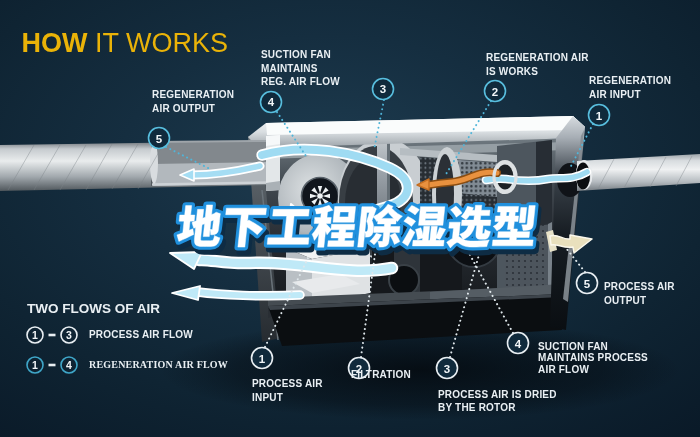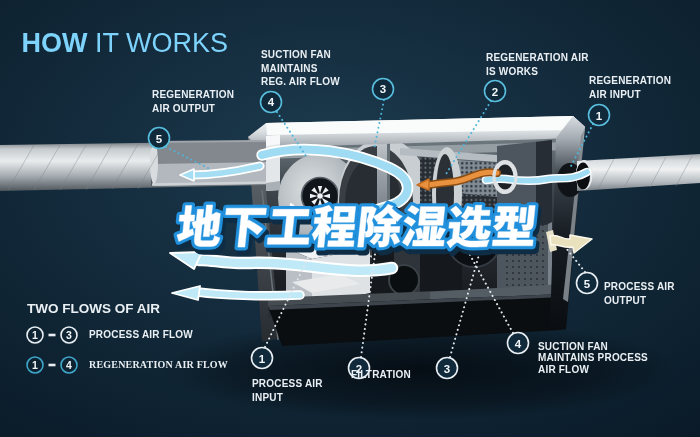--- a/index.html
+++ b/index.html
@@ -356,35 +356,37 @@
    <text x="35" y="368.7">1</text>
             <text x="69" y="368.7">4</text>
   </g>
   <rect x="48.5" y="333.7" width="7" height="2.6" fill="#e8eef2"></rect>
   <rect x="48.5" y="363.7" width="7" height="2.6" fill="#e8eef2"></rect>
  </g>
 </g>
 </svg>
 
 
-<div style="position:absolute;left:21.5px;top:28px;color:#7dd3fc;font-size:27px;letter-spacing:0px;font-weight:bold;">HOW<span style="font-weight:normal;"> IT WORKS</span></div>
+<div style="position:absolute;left:21.5px;top:28px;color:#eab308;font-size:27px;letter-spacing:0px;font-weight:bold;">HOW<span style="font-weight:normal;"> IT WORKS</span></div>
 
 <div class="lbl" style="left:152px;top:88.4px;">REGENERATION
 AIR OUTPUT</div>
 <div class="lbl" style="left:261px;top:48.3px;">SUCTION FAN
 MAINTAINS
 REG. AIR FLOW</div>
 <div class="lbl" style="left:486px;top:51.4px;">REGENERATION AIR
 IS WORKS</div>
 <div class="lbl" style="left:589px;top:74.4px;">REGENERATION
 AIR INPUT</div>
 
 <div class="lbl" style="left:252px;top:377.4px;">PROCESS AIR
 INPUT</div>
 <div class="lbl" style="left:351px;top:368px;">FILTRATION</div>
+<div class="lbl" style="left:438px;top:387.9px;">PROCESS AIR IS DRIED
+BY THE ROTOR</div>
 <div class="lbl" style="left:538px;top:340.9px;line-height:11.5px;">SUCTION FAN
 MAINTAINS PROCESS
 AIR FLOW</div>
 <div class="lbl" style="left:604px;top:280.4px;">PROCESS AIR
 OUTPUT</div>
 
 <div class="lbl" style="left:89px;top:328.4px;">PROCESS AIR FLOW</div>
 <div class="lbl" style="left:27px;top:302px;font-size:13.5px;letter-spacing:0px;">TWO FLOWS OF AIR</div>
 <div class="lbl" style="left:89px;top:358.4px;font-family:Liberation Serif, serif;">REGENERATION AIR FLOW</div>
 </div>

